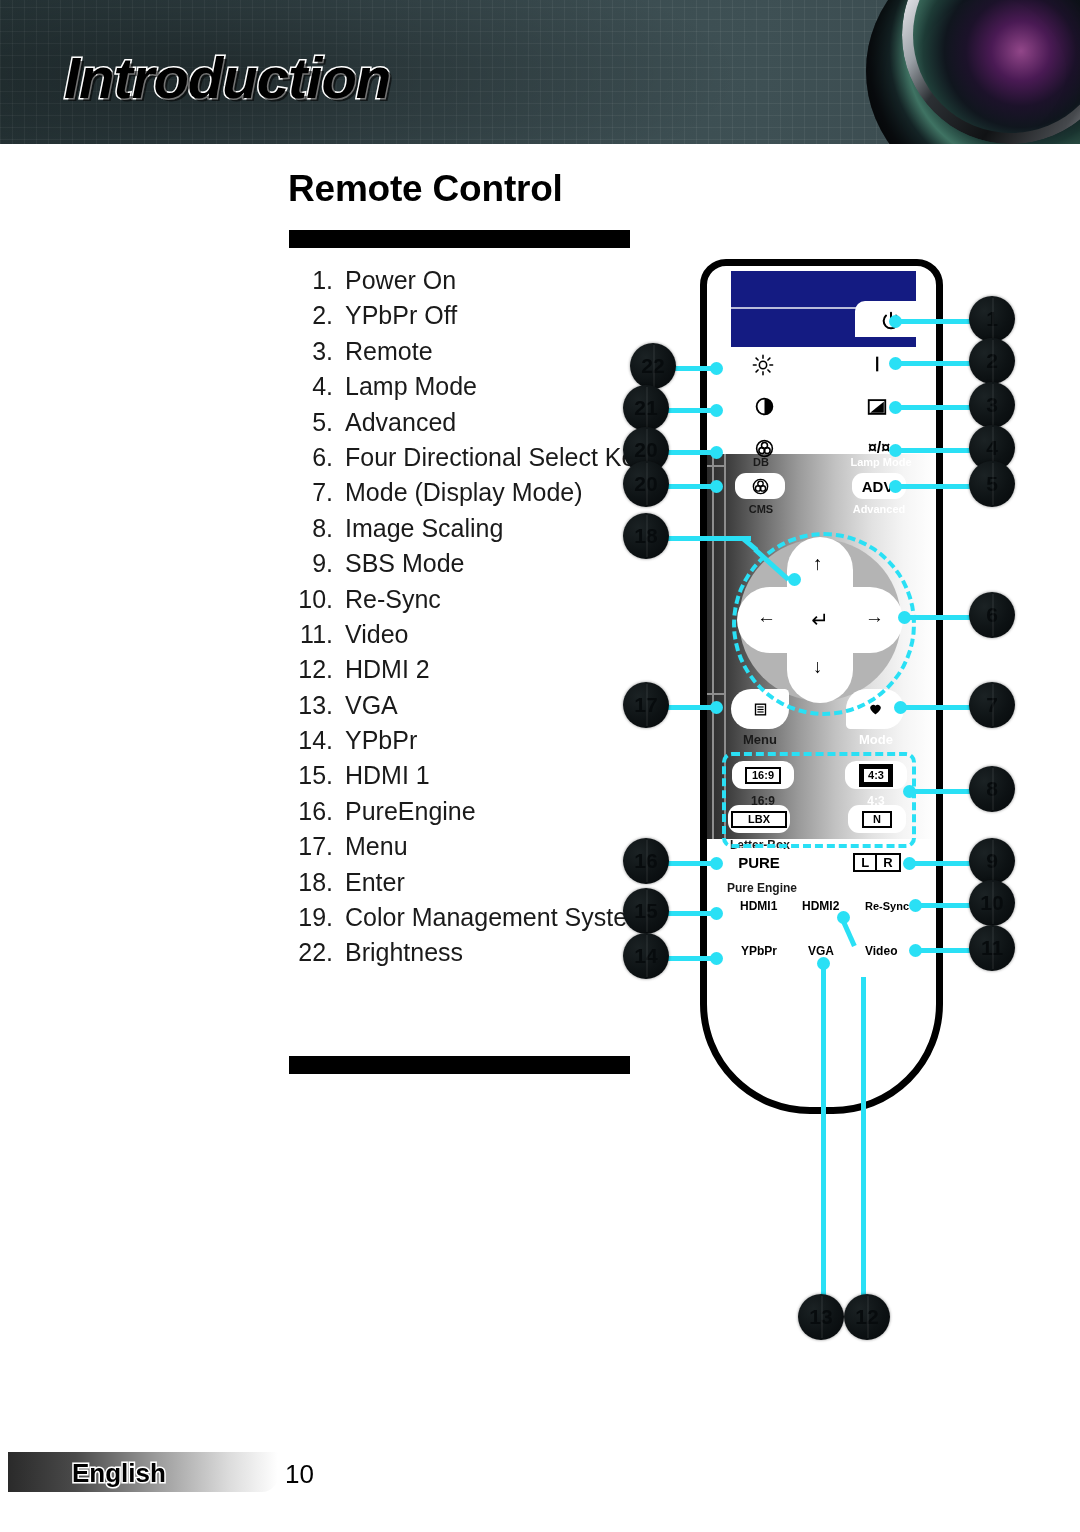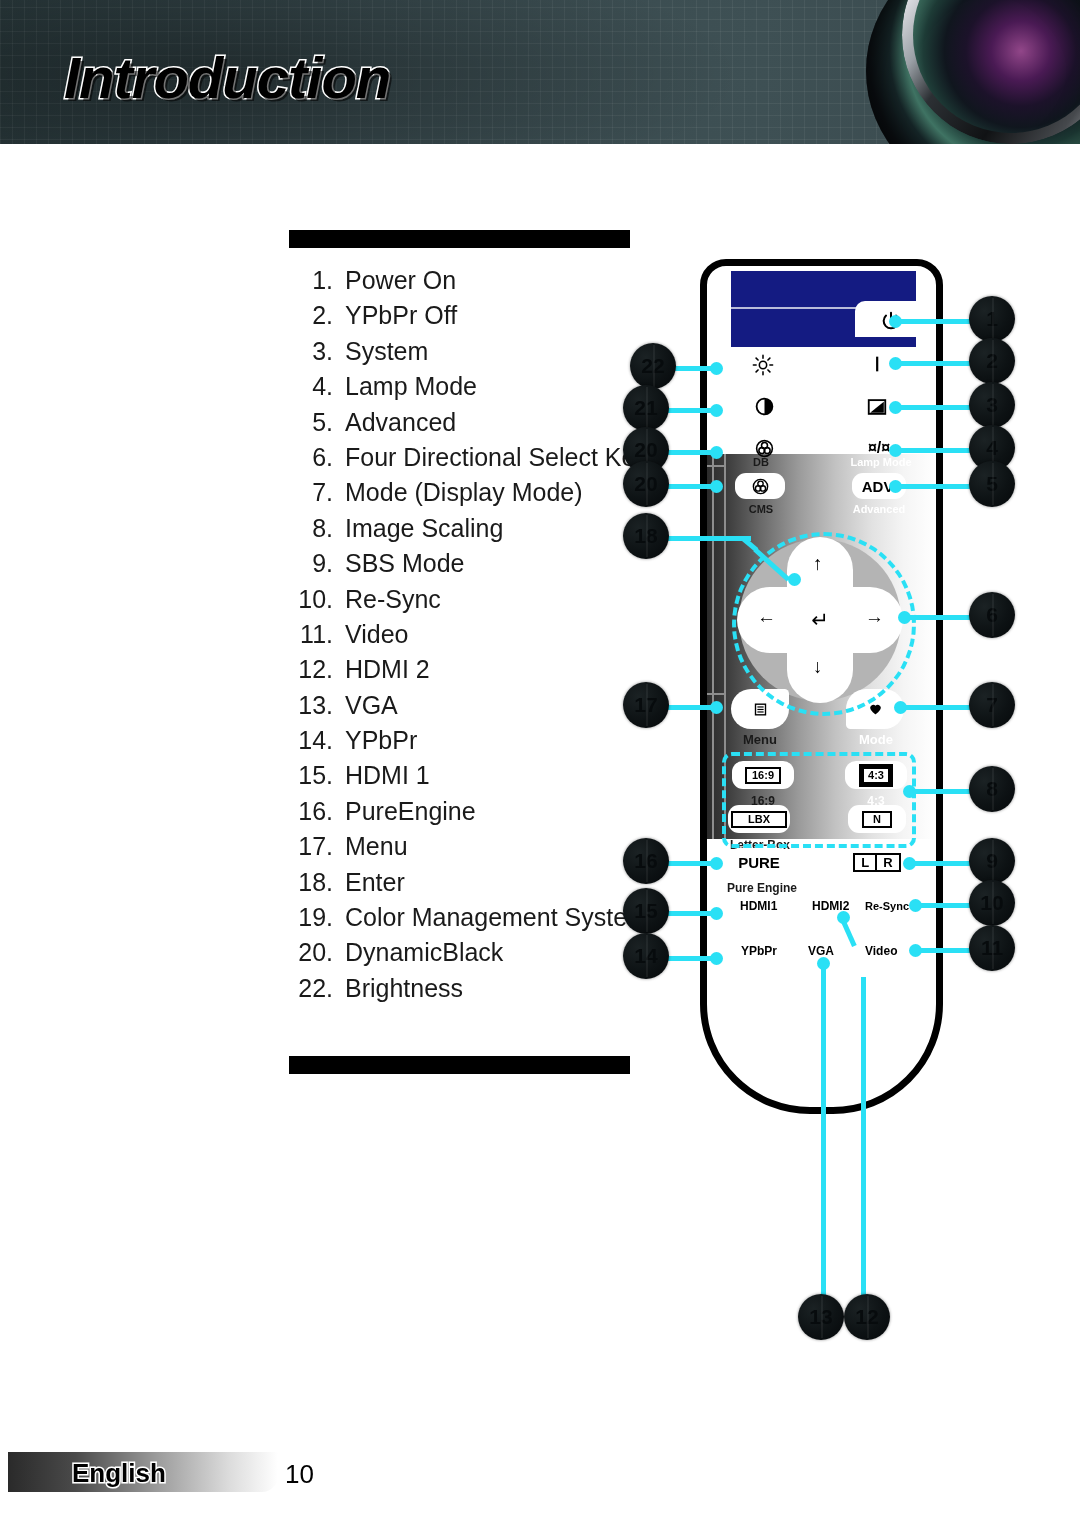--- a/index.html
+++ b/index.html
@@ -355,36 +355,37 @@
   <div class="banner-vig"></div>
   <div class="lens">
     <div class="lens-ring"></div>
   </div>
   <div class="banner-title">Introduction</div>
   <div class="banner-bottomline"></div>
 </div>
 
 <div class="page">
 
+  <div class="page-heading">Remote Control</div>
 
   <div class="rule rule-top"></div>
   <div class="rule rule-bottom"></div>
 
   <div class="list" id="legend-list">
       <div class="list-item">
         <span class="li-num">1.</span>
         <span class="li-label">Power On</span>
       </div>
       <div class="list-item">
         <span class="li-num">2.</span>
         <span class="li-label">YPbPr Off</span>
       </div>
       <div class="list-item">
         <span class="li-num">3.</span>
-        <span class="li-label">System</span>
+        <span class="li-label">Remote</span>
       </div>
       <div class="list-item">
         <span class="li-num">4.</span>
         <span class="li-label">Lamp Mode</span>
       </div>
       <div class="list-item">
         <span class="li-num">5.</span>
         <span class="li-label">Advanced</span>
       </div>
       <div class="list-item">
@@ -435,24 +436,20 @@
         <span class="li-num">17.</span>
         <span class="li-label">Menu</span>
       </div>
       <div class="list-item">
         <span class="li-num">18.</span>
         <span class="li-label">Enter</span>
       </div>
       <div class="list-item">
         <span class="li-num">19.</span>
         <span class="li-label">Color Management System</span>
-      </div>
-      <div class="list-item">
-        <span class="li-num">20.</span>
-        <span class="li-label">DynamicBlack</span>
       </div>
       <div class="list-item">
         <span class="li-num">22.</span>
         <span class="li-label">Brightness</span>
       </div>
     </div>
 
   <div class="remote-wrap">
 
     <div class="remote-body"></div>
@@ -576,21 +573,21 @@
     <div class="pill" style="left:128px; top:604px; width:62px; height:28px; font-size:15px;">PURE</div>
     <div class="band-label dark" style="left:118px; top:637px; width:88px; font-size:12px;">Pure Engine</div>
 
     <div class="pill" style="left:243px; top:604px; width:68px; height:28px;">
       <span style="border:2.4px solid #000; padding:0 6px; font-size:13px; line-height:15px;">L</span>
         <span style="border:2.4px solid #000; border-left:0; padding:0 6px; font-size:13px; line-height:15px;">R</span>
     </div>
     <div class="band-label" style="left:240px; top:637px; width:80px; font-size:12px;">SBS Mode</div>
 
     <div class="src-label" style="left:140px; top:655px;">HDMI1</div>
-    <div class="src-label" style="left:212px; top:655px;">HDMI2</div>
+    <div class="src-label" style="left:202px; top:655px;">HDMI2</div>
     <div class="src-label" style="left:265px; top:656px; font-size:11px;">Re-Sync</div>
     <div class="src-label" style="left:141px; top:700px;">YPbPr</div>
     <div class="src-label" style="left:208px; top:700px;">VGA</div>
     <div class="src-label" style="left:265px; top:700px;">Video</div>
 
     <div class="leader" style="left:56px;  top:122px; width:60px;"></div>
     <div class="dot" style="left:110px; top:118px;"></div>
     <div class="leader" style="left:56px;  top:164px; width:60px;"></div>
     <div class="dot" style="left:110px; top:160px;"></div>
     <div class="leader" style="left:56px;  top:206px; width:60px;"></div>

